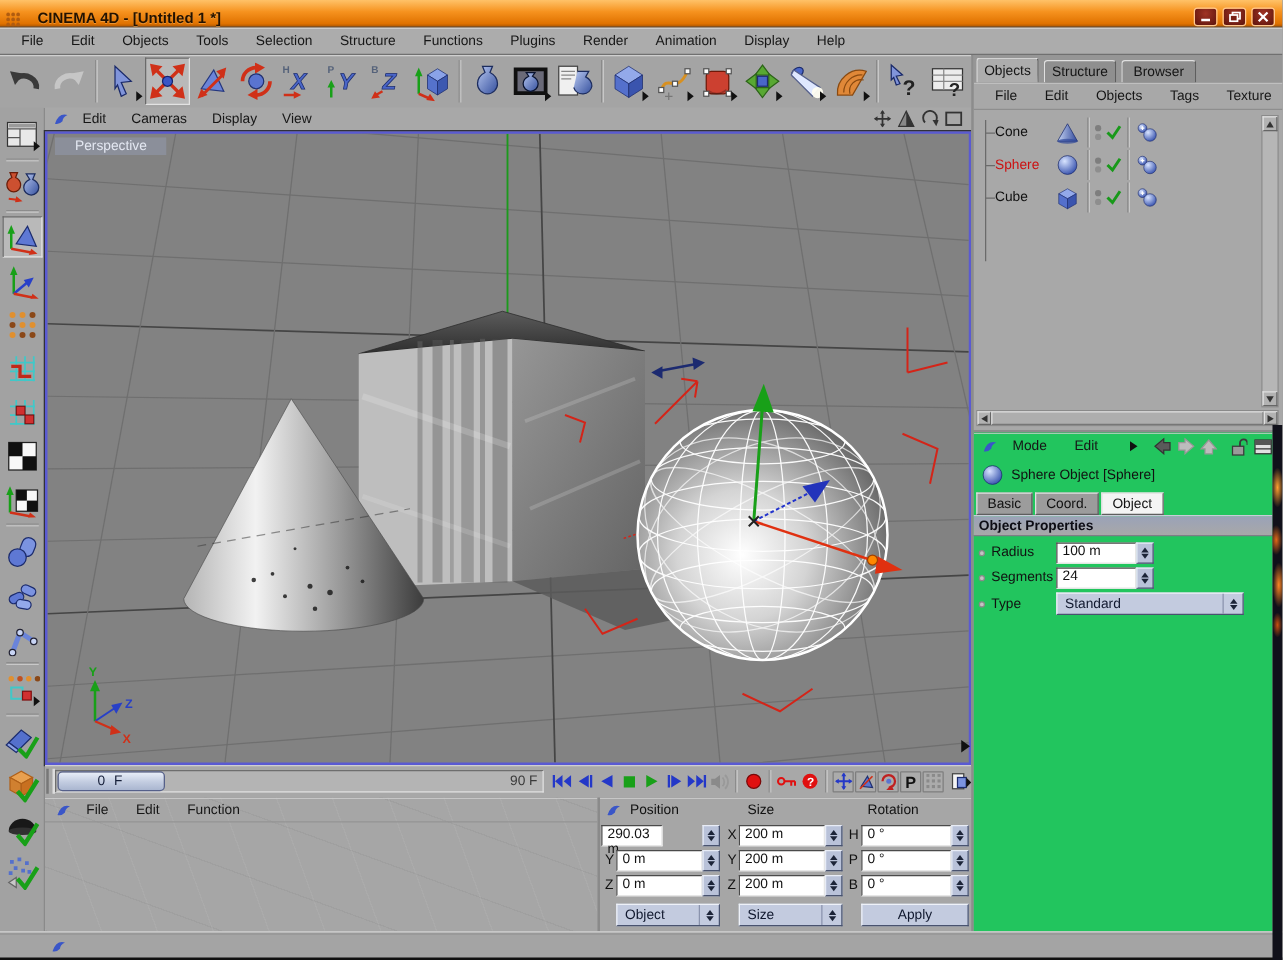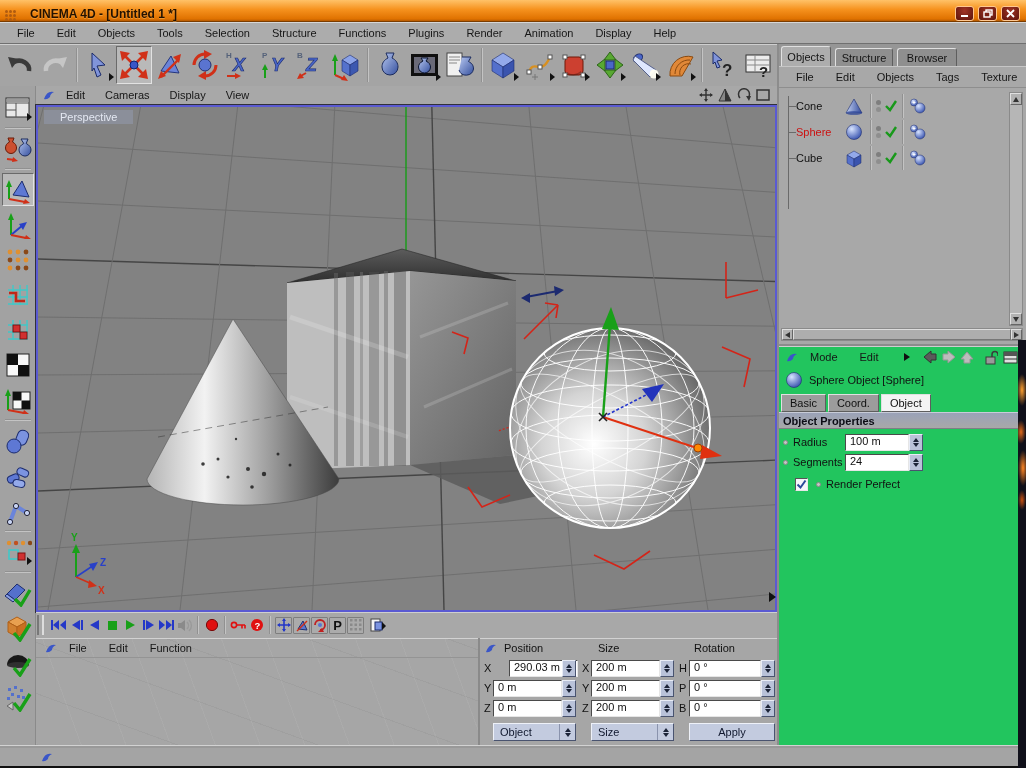--- a/index.html
+++ b/index.html
@@ -697,20 +697,24 @@
       <text x="33" y="434" fill="#18a018">Y</text>
       <text x="62" y="459" fill="#2840c8">Z</text>
       <text x="60" y="487" fill="#d03018">X</text>
     </g>
   </svg>
 </div>
 <div class="abs vplabel">Perspective</div>
 
 <div class="abs timeline">
   <div class="thandle"></div>
+  <div class="ttrack">
+    <div class="tslider">0 F</div>
+    <span class="tend">90 F</span>
+  </div>
   <div style="display:flex;align-items:center;margin-left:6px;gap:1px">
     <span class="tbtn">
         <svg width="15" height="12">
           <rect x="0" y="1" width="2" height="10" fill="#2438c8"></rect>
           <polygon points="8,1 8,11 2,6" fill="#2438c8"></polygon>
           <polygon points="15,1 15,11 9,6" fill="#2438c8"></polygon>
         </svg>
       </span>
     <span class="tbtn">
         <svg width="12" height="12">
@@ -835,21 +839,21 @@
 
 <div class="abs coords">
   <svg class="abs" style="left:4px;top:4px" width="14" height="12">
       <path d="M2 10 Q5 1 12 3 Q8 5 8 8 Q5 11 2 10" fill="#3a56c8"></path>
     </svg>
   <span class="abs" style="left:24px;top:4px">Position</span>
   <span class="abs" style="left:118px;top:4px">Size</span>
   <span class="abs" style="left:214px;top:4px">Rotation</span>
 
   <span class="abs" style="left:4px;top:24px">X</span>
-  <div class="abs fld" style="left:29px;top:22px;width:69px">
+  <div class="abs fld" style="left:1px;top:22px;width:49px">
       <span>290.03 m</span>
     </div>
   <div class="abs spin" style="left:82px;top:22px">
       <i class="tu"></i>
       <i class="td"></i>
     </div>
   <span class="abs" style="left:4px;top:44px">Y</span>
   <div class="abs fld" style="left:13px;top:42px;width:69px">
       <span>0 m</span>
     </div>
@@ -1136,28 +1140,30 @@
       <span class="bullet"></span>
       <span style="width:52px;margin-left:5px">Segments</span>
       <div class="fld" style="width:64px">
           <span>24</span>
         </div>
       <div class="spin">
           <i class="tu"></i>
           <i class="td"></i>
         </div>
     </div>
-    <div style="display:flex;align-items:center;height:20px;padding-left:16px;margin-top:2px">
-      <span class="chk">
-          <svg width="11" height="11">
-            <path d="M1.5 5.5 L4.5 8.5 L9.5 1.5" stroke="#2a4a9a" stroke-width="2" fill="none"></path>
-          </svg>
-        </span>
-      <span class="bullet" style="margin-left:8px"></span>
-      <span style="margin-left:5px">Render Perfect</span>
+    <div style="display:flex;align-items:center;height:22px;padding-left:4px">
+      <span class="bullet"></span>
+      <span style="width:52px;margin-left:5px">Type</span>
+      <div class="dd" style="width:150px">
+          <span class="txt">Standard</span>
+          <span class="ud">
+            <i class="tu"></i>
+            <i class="td"></i>
+          </span>
+        </div>
     </div>
   </div>
 </div>
 
 <div class="abs" style="left:769px;top:592px;width:0;height:0;border-top:5px solid transparent;border-bottom:5px solid transparent;border-left:7px solid #111"></div>
 
 <div class="abs statusbar">
   <svg width="14" height="12" style="position:absolute;left:40px;top:5px">
       <path d="M2 10 Q5 1 12 3 Q8 5 8 8 Q5 11 2 10" fill="#3a56c8"></path>
     </svg>

